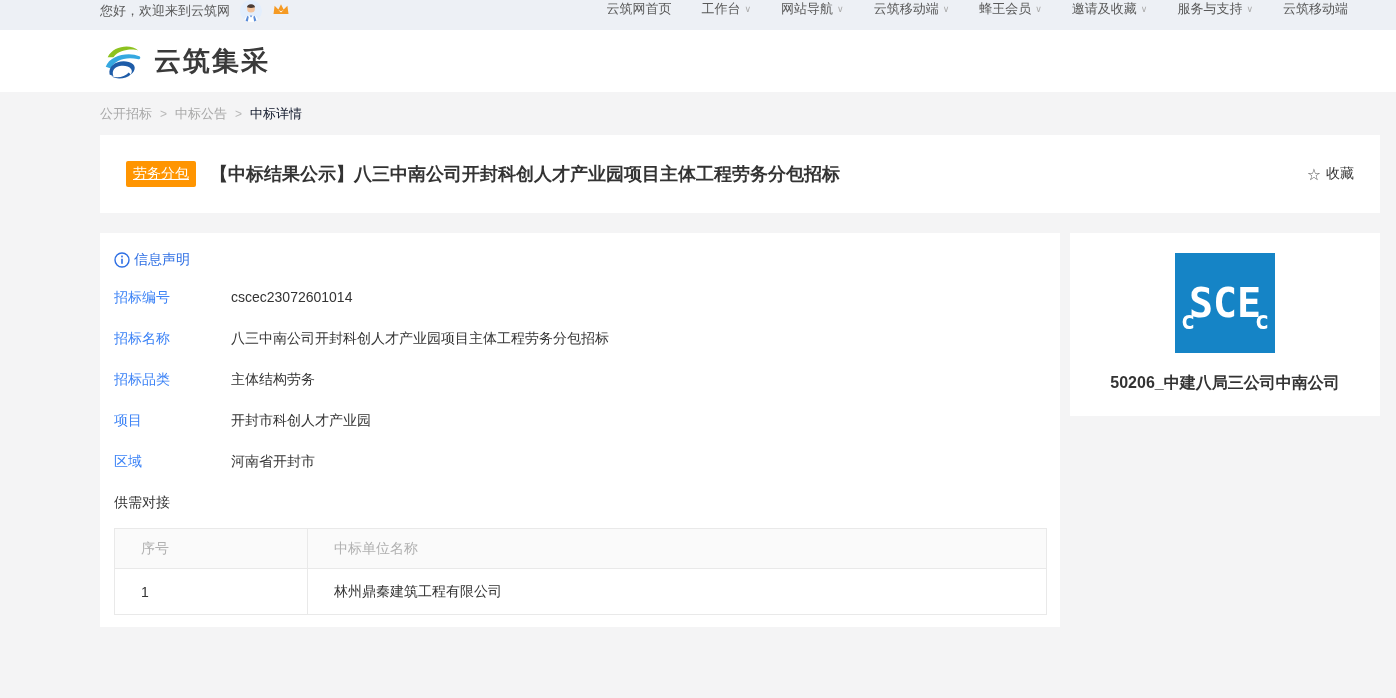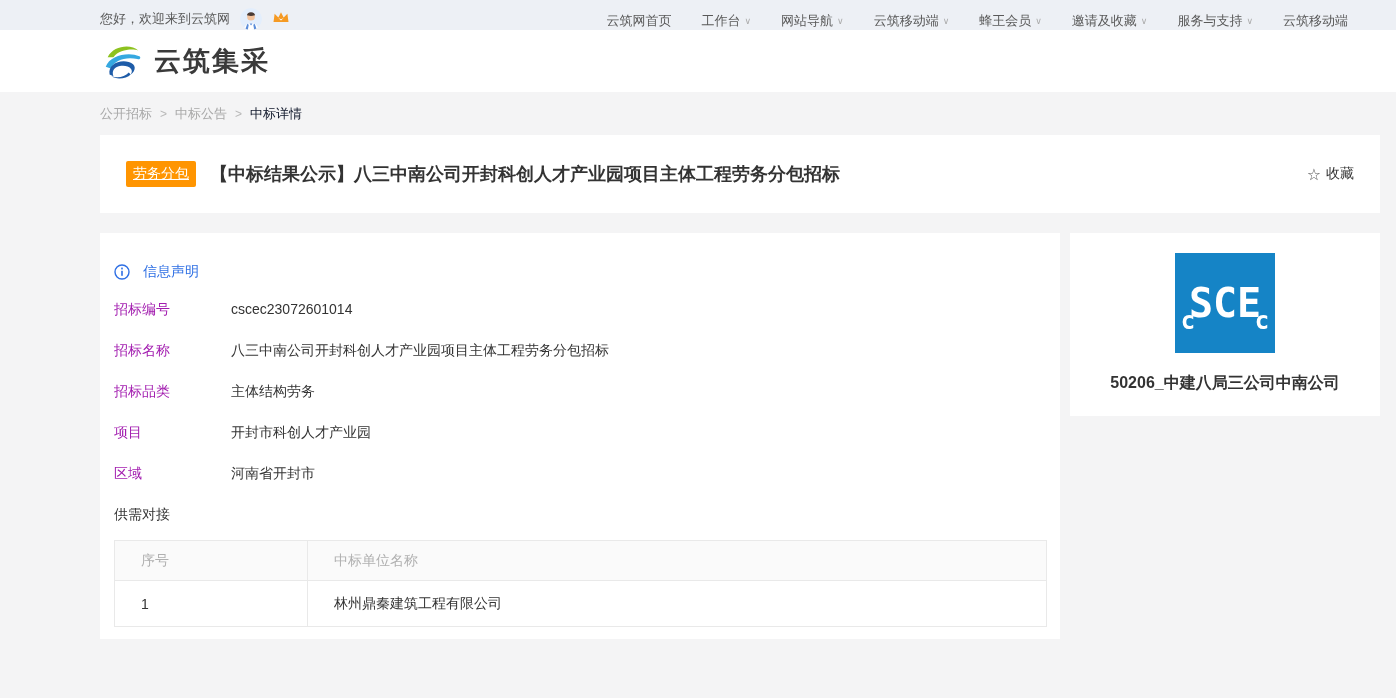--- a/index.html
+++ b/index.html
@@ -1,20 +1,20 @@
 <!DOCTYPE html>
 <html><head>
 <meta charset="utf-8">
 <style>
   * { margin:0; padding:0; box-sizing:border-box; }
   html,body { width:1396px; height:698px; font-family:"Liberation Sans","DejaVu Sans",sans-serif; }
   .page { width:1396px; height:698px; background:#f4f4f5; overflow:hidden; }
 
   
-  .topbar { height:30px; background:#edf0f5; display:flex; align-items:flex-end; font-size:13px; color:#595959; }
+  .topbar { height:30px; background:#edf0f5; display:flex; align-items:flex-start; font-size:13px; color:#595959; }
   .topbar-left { display:flex; align-items:center; margin-left:100px; gap:10px; }
   .avatar { width:22px; height:22px; border-radius:50%; overflow:hidden; display:inline-block; cursor:pointer; }
   .crown { display:inline-block; cursor:pointer; }
   .topbar-nav { margin-left:auto; margin-right:48px; display:flex; align-items:center; gap:30px; }
   .topbar-nav a { color:#595959; text-decoration:none; display:flex; align-items:center; gap:4px; cursor:pointer; }
   .chev { font-size:9px; color:#aaa; }
 
   
   .logo-header { height:62px; background:#ffffff; display:flex; align-items:center; }
   .logo { display:flex; align-items:center; gap:8px; margin-left:100px; }
@@ -29,23 +29,23 @@
   
   .title-card { width:1280px; margin:12px 0 0 100px; height:78px; background:#fff; display:flex; align-items:center; padding:0 26px; }
   .badge { background:#ff9501; color:#fff; font-size:14px; padding:4px 7px; border-radius:2px; margin-right:14px; white-space:nowrap;text-decoration:underline; }
   .page-title { font-size:18px; font-weight:bold; color:#333; }
   .fav { margin-left:auto; display:flex; align-items:center; gap:5px; font-size:14px; color:#333; cursor:pointer; }
   .star { font-size:16px; color:#595959; }
 
   
   .main-row { width:1280px; margin:20px 0 0 100px; display:flex; gap:10px; align-items:flex-start; }
   .detail-card { width:960px; background:#fff; padding:18px 14px 12px 14px; }
-  .info-head { display:flex; align-items:center; gap:13px; font-size:14px; color:#2e6fe4; margin-bottom:20px; cursor:pointer;margin-top:12px; }
+  .info-head { display:flex; align-items:center; gap:4px; font-size:14px; color:#2e6fe4; margin-bottom:20px; cursor:pointer; }
   .field-row { display:flex; margin-bottom:23px; font-size:14px; }
-  .field-label { width:117px; color:#a21caf; flex-shrink:0; }
+  .field-label { width:117px; color:#3b82f6; flex-shrink:0; }
   .field-value { color:#333; }
   .section-label { font-size:14px; color:#333; margin:2px 0 16px 0; }
 
   table.winners { width:933px; border-collapse:collapse; font-size:14px; }
   table.winners th, table.winners td { border:1px solid #e9e9e9; text-align:left; font-weight:normal; }
   table.winners th { background:#fafafa; color:#b0b0b0; height:40px; padding-left:26px; }
   table.winners td { background:#fff; color:#333; height:46px; padding-left:26px; }
   .col-idx { width:193px; }
 
   

